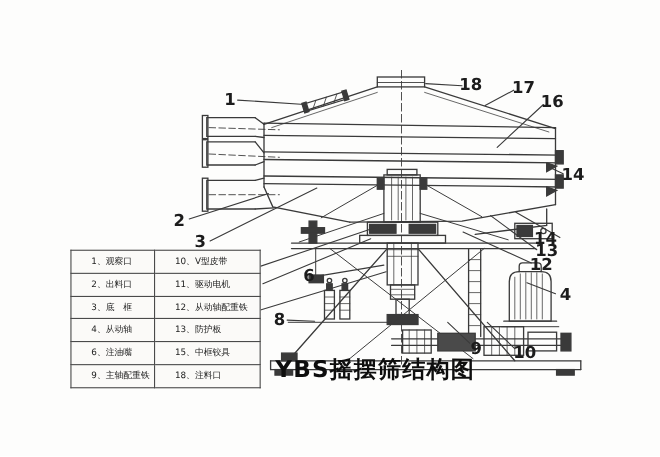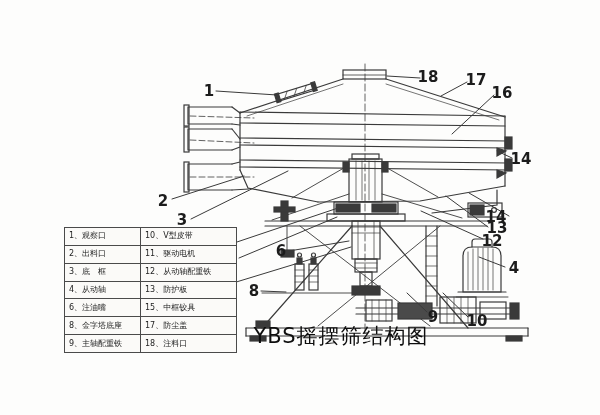--- a/index.html
+++ b/index.html
@@ -11,28 +11,28 @@
   .callout{
     position:absolute;transform:translate(-50%,-50%);
     font-size:15px;font-weight:700;color:#1c1c1c;letter-spacing:0;line-height:1;text-align:center;
   }
   .parts-table{
     position:absolute;left:64px;top:227px;width:172px;height:126px;
     border-collapse:collapse;table-layout:fixed;background:#fbfaf8;
   }
   .parts-table td{
     border:1px solid #4a4a4a;font-size:8px;color:#222;line-height:1;
-    padding:1px 4px;white-space:nowrap;overflow:hidden;vertical-align:middle;
+    padding:1px 18px;white-space:nowrap;overflow:hidden;vertical-align:middle;
     height:12px;
   }
   .parts-table col.c-left{width:76px;}
   .parts-table col.c-right{width:96px;}
   .diagram-title{
     position:absolute;left:236px;top:321px;width:210px;height:30px;
-    text-align:center;font-size:21px;font-weight:400;color:#0e0e0e;
+    text-align:center;font-size:21px;font-weight:700;color:#0e0e0e;
     letter-spacing:1px;line-height:30px;
   }
 </style>
 </head>
 <body>
 
 <div class="stage">
 
   <svg width="600" height="415" viewBox="0 0 600 415">
     <g stroke="#3a3a3a" stroke-width="1.2" fill="none" stroke-linecap="round">
@@ -276,24 +276,20 @@
       </tr>
       <tr>
         <td>4、从动轴</td>
         <td>13、防护板</td>
       </tr>
       <tr>
         <td>6、注油嘴</td>
         <td>15、中框铰具</td>
       </tr>
       <tr>
-        <td>8、金字塔底座</td>
-        <td>17、防尘盖</td>
-      </tr>
-      <tr>
         <td>9、主轴配重铁</td>
         <td>18、注料口</td>
       </tr>
     </tbody>
   </table>
 
   <div class="diagram-title">YBS摇摆筛结构图</div>
 
 </div>
 

